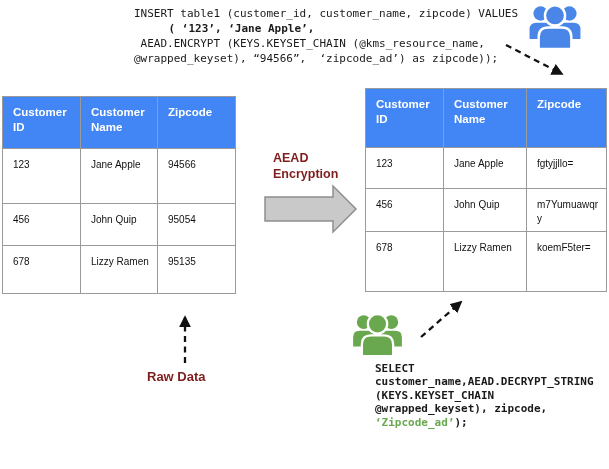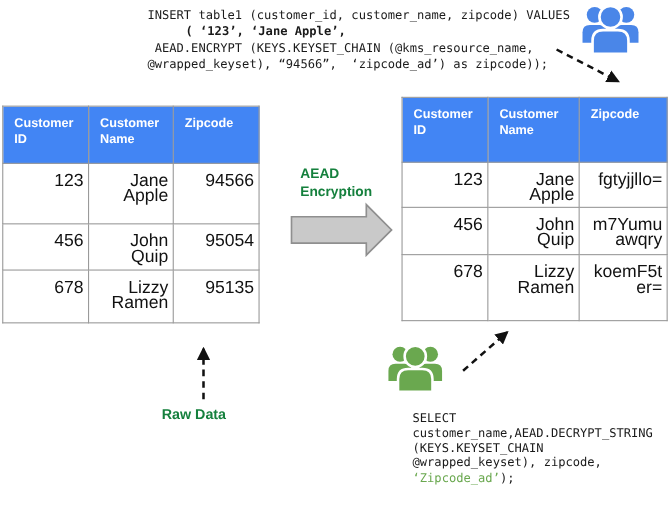--- a/index.html
+++ b/index.html
@@ -3,31 +3,31 @@
 <meta charset="utf-8">
 <style>
   html,body{margin:0;padding:0;background:#fff;}
   #canvas{position:relative;width:609px;height:469px;background:#ffffff;overflow:hidden;
           font-family:"Liberation Sans",sans-serif;color:#111;}
   
   .code{position:absolute;font-family:"DejaVu Sans Mono",monospace;font-size:11px;color:#1a1a1a;}
   .code .ln{white-space:pre;}
   #insert-code{left:134px;top:6px;line-height:15px;}
   #insert-code .bold{font-weight:bold;margin-left:28px;}
-  #select-code{left:375px;top:374px;line-height:13.4px;}
+  #select-code{left:375px;top:362px;line-height:13.4px;font-weight:bold;}
   .green-code{color:#6aa84f;}
   
   table.dtable{position:absolute;border-collapse:collapse;table-layout:fixed;z-index:2;background:#fff;}
   table.dtable th,table.dtable td{border:1px solid #9a9a9a;vertical-align:top;text-align:left;
       overflow-wrap:anywhere;}
   table.dtable th{background:#4285f4;color:#ffffff;font-weight:bold;font-size:11.5px;
       padding:8px 8px 0 10px;line-height:15px;}
-  table.dtable td{font-size:16px;color:#111;padding:9px 4px 0 10px;line-height:14px;background:#fff;text-align:right;}
+  table.dtable td{font-size:10px;color:#111;padding:9px 4px 0 10px;line-height:14px;background:#fff;}
   
-  .lbl{position:absolute;font-weight:bold;color:#15803d;}
+  .lbl{position:absolute;font-weight:bold;color:#7f1d1d;}
   #aead-label{left:273px;top:150px;font-size:12.5px;line-height:16px;}
   #rawdata-label{left:147px;top:369px;font-size:13px;}
   
   .icon{position:absolute;z-index:4;}
   #arrow-overlay{position:absolute;left:0;top:0;width:609px;height:469px;z-index:6;pointer-events:none;}
   #block-arrow{position:absolute;left:262px;top:183px;z-index:3;}
 </style>
 </head>
 <body>
 

